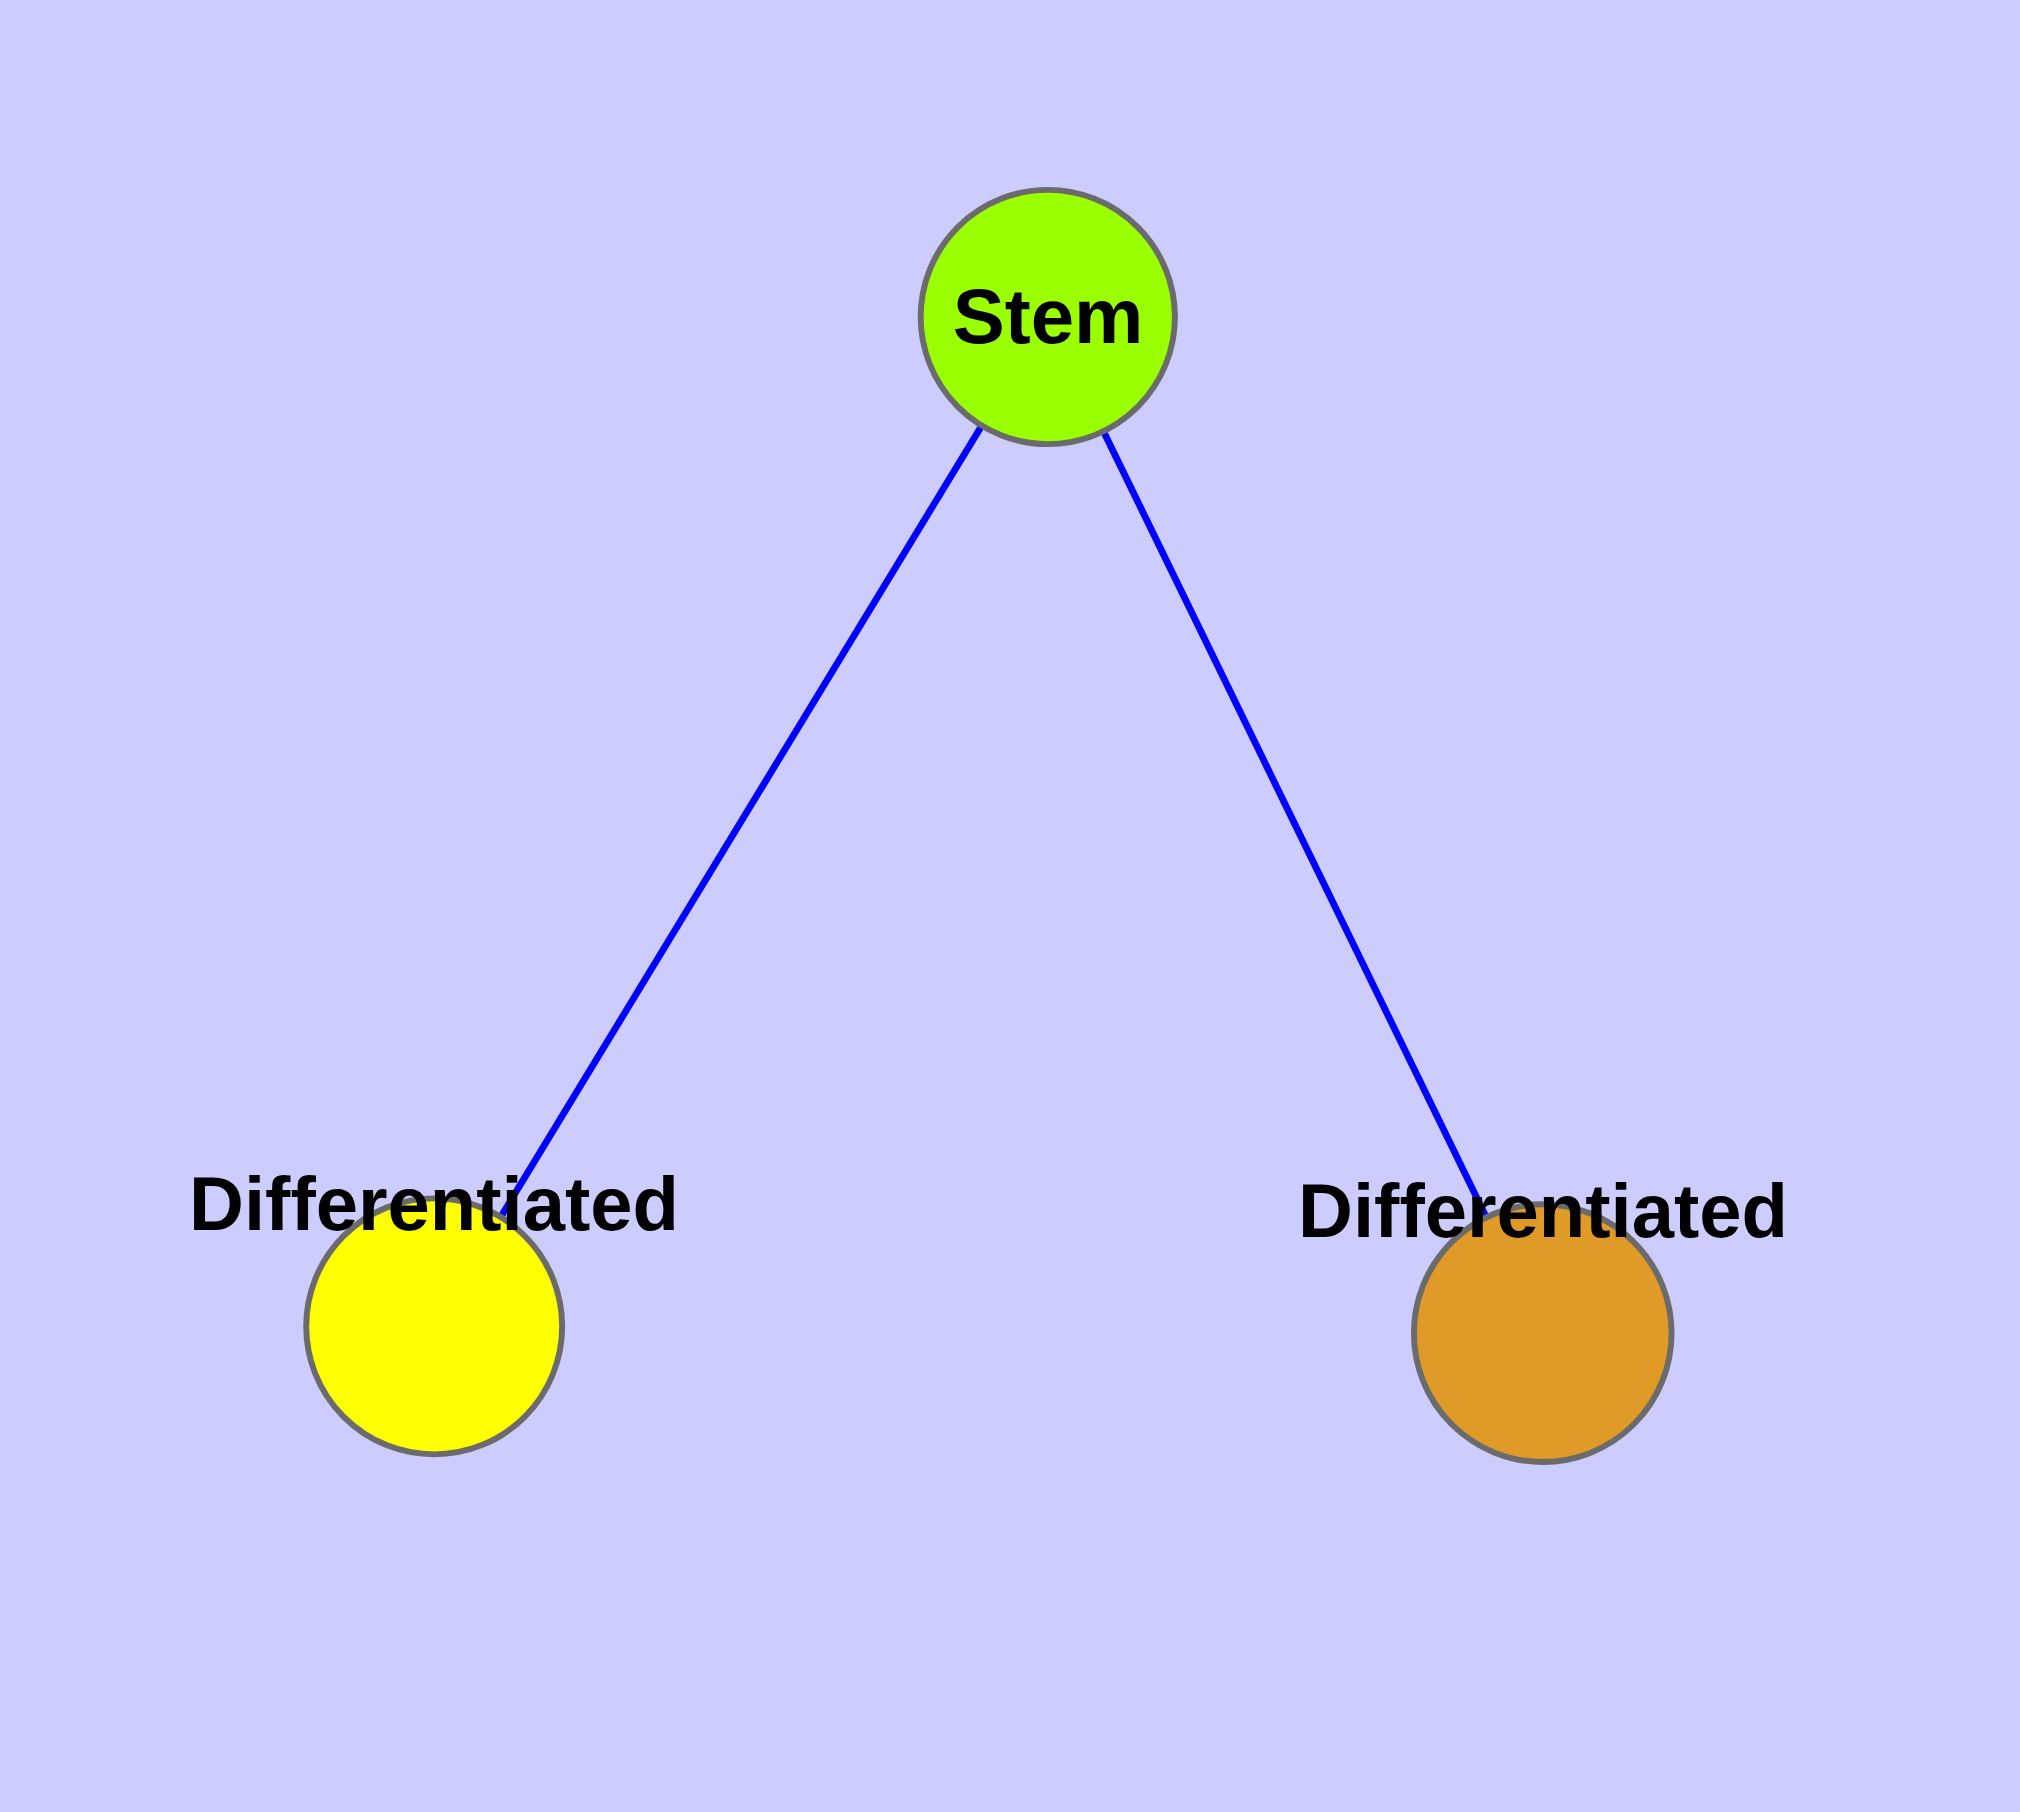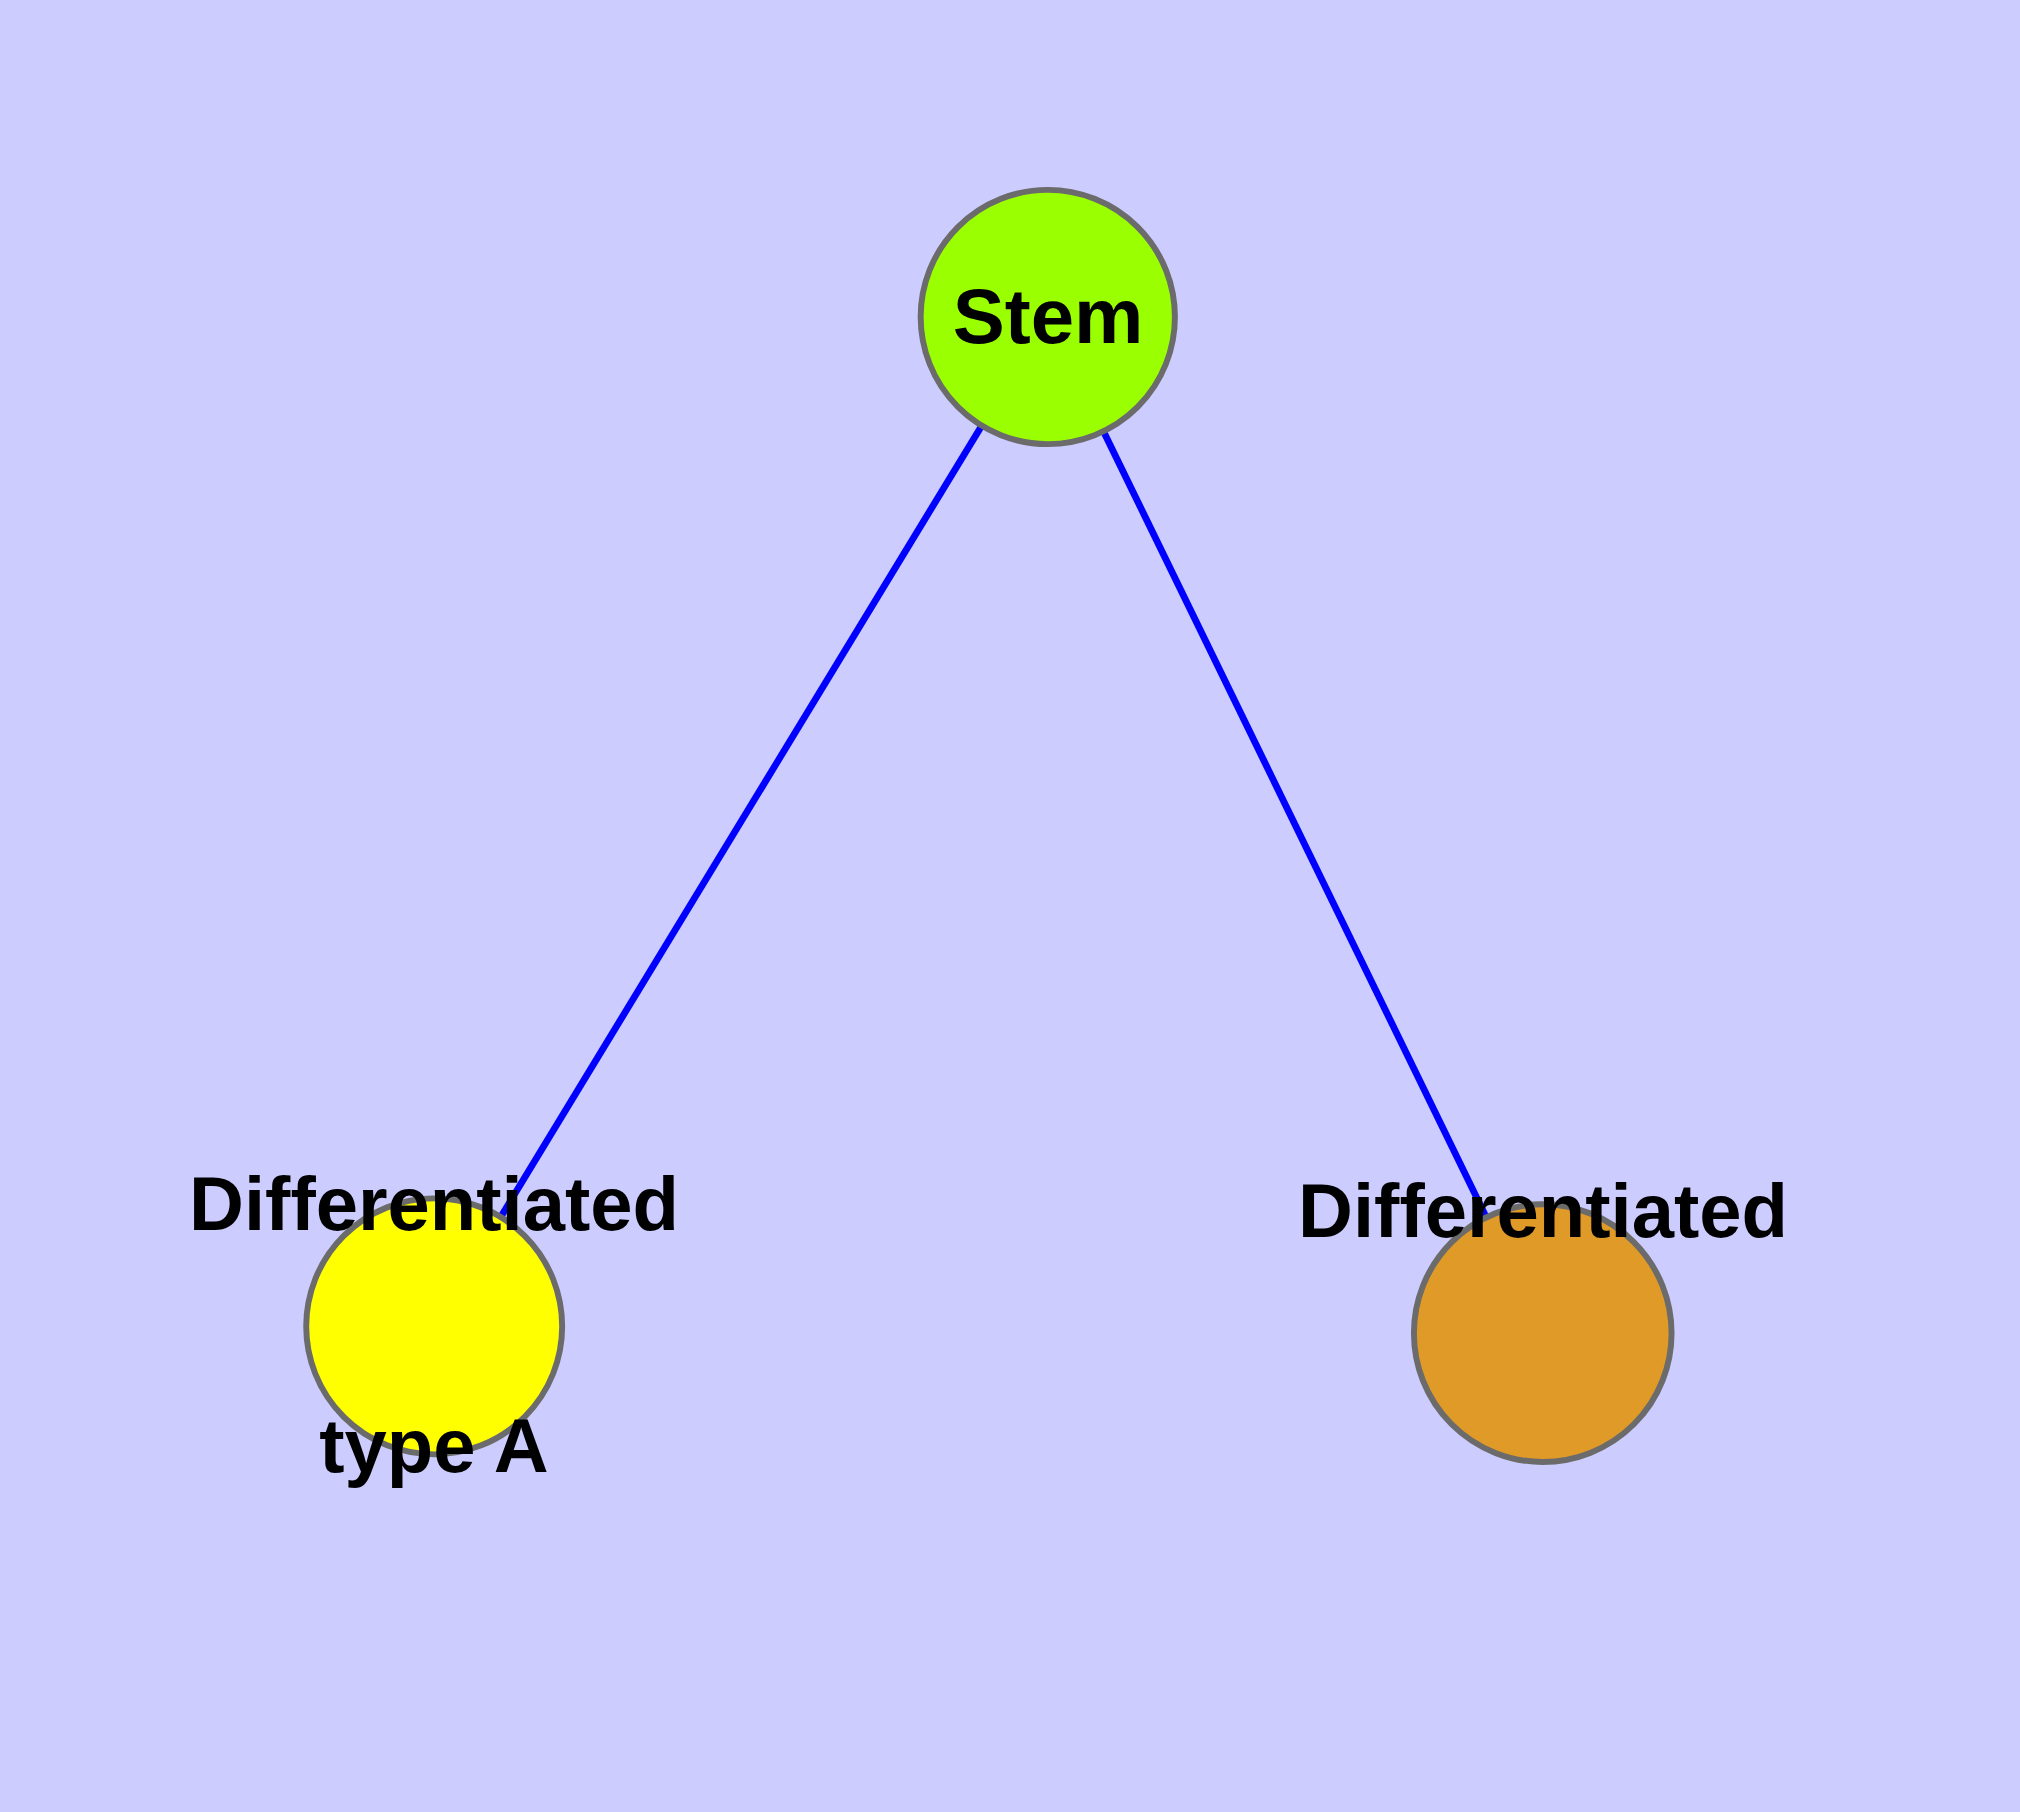--- a/index.html
+++ b/index.html
@@ -72,21 +72,20 @@
       <circle cx="1820" cy="1573" r="152" fill="#e09a28" stroke="#6b6b6b" stroke-width="7"></circle>
     </g>
   </svg>
 
   <div class="node-label label-stem" style="left: 709px; top: 110px;">
     <div>Stem</div>
   </div>
 
   <div class="node-label label-typea" style="left: 95px; top: 1003px;">
     <div>Differentiated</div>
-    <div>type A</div>
   </div>
 
   <div class="node-label label-typeb" style="left: 1204px; top: 1010px;">
     <div>Differentiated</div>
   </div>
 
 </div>
 
 
 </body></html>

